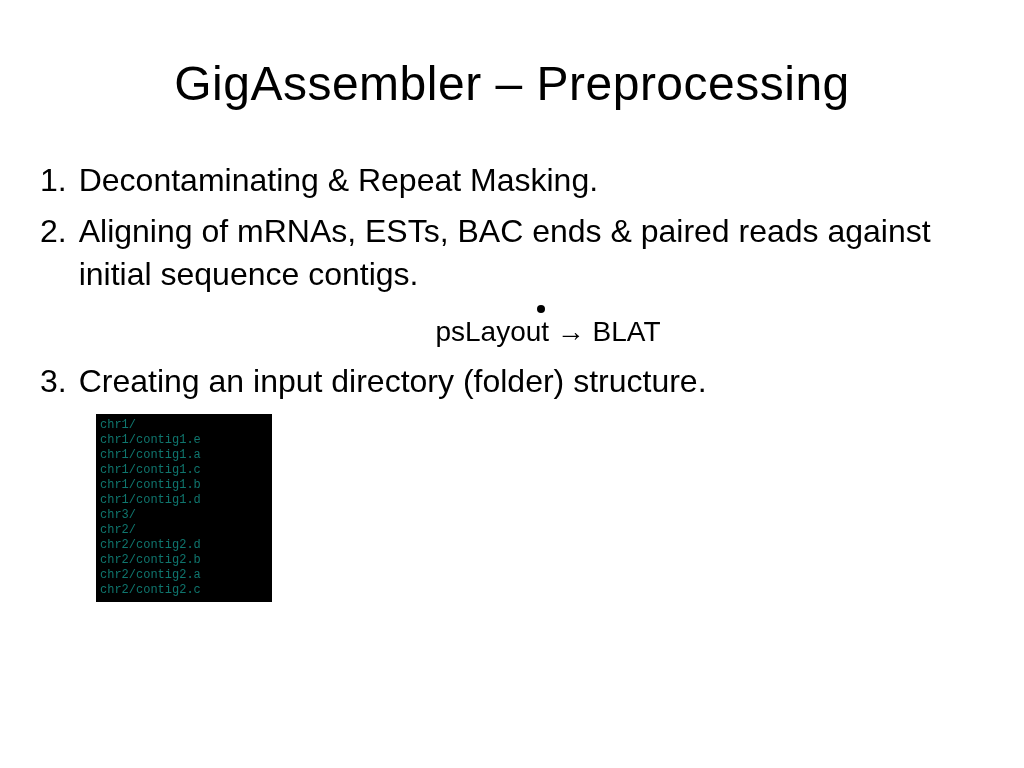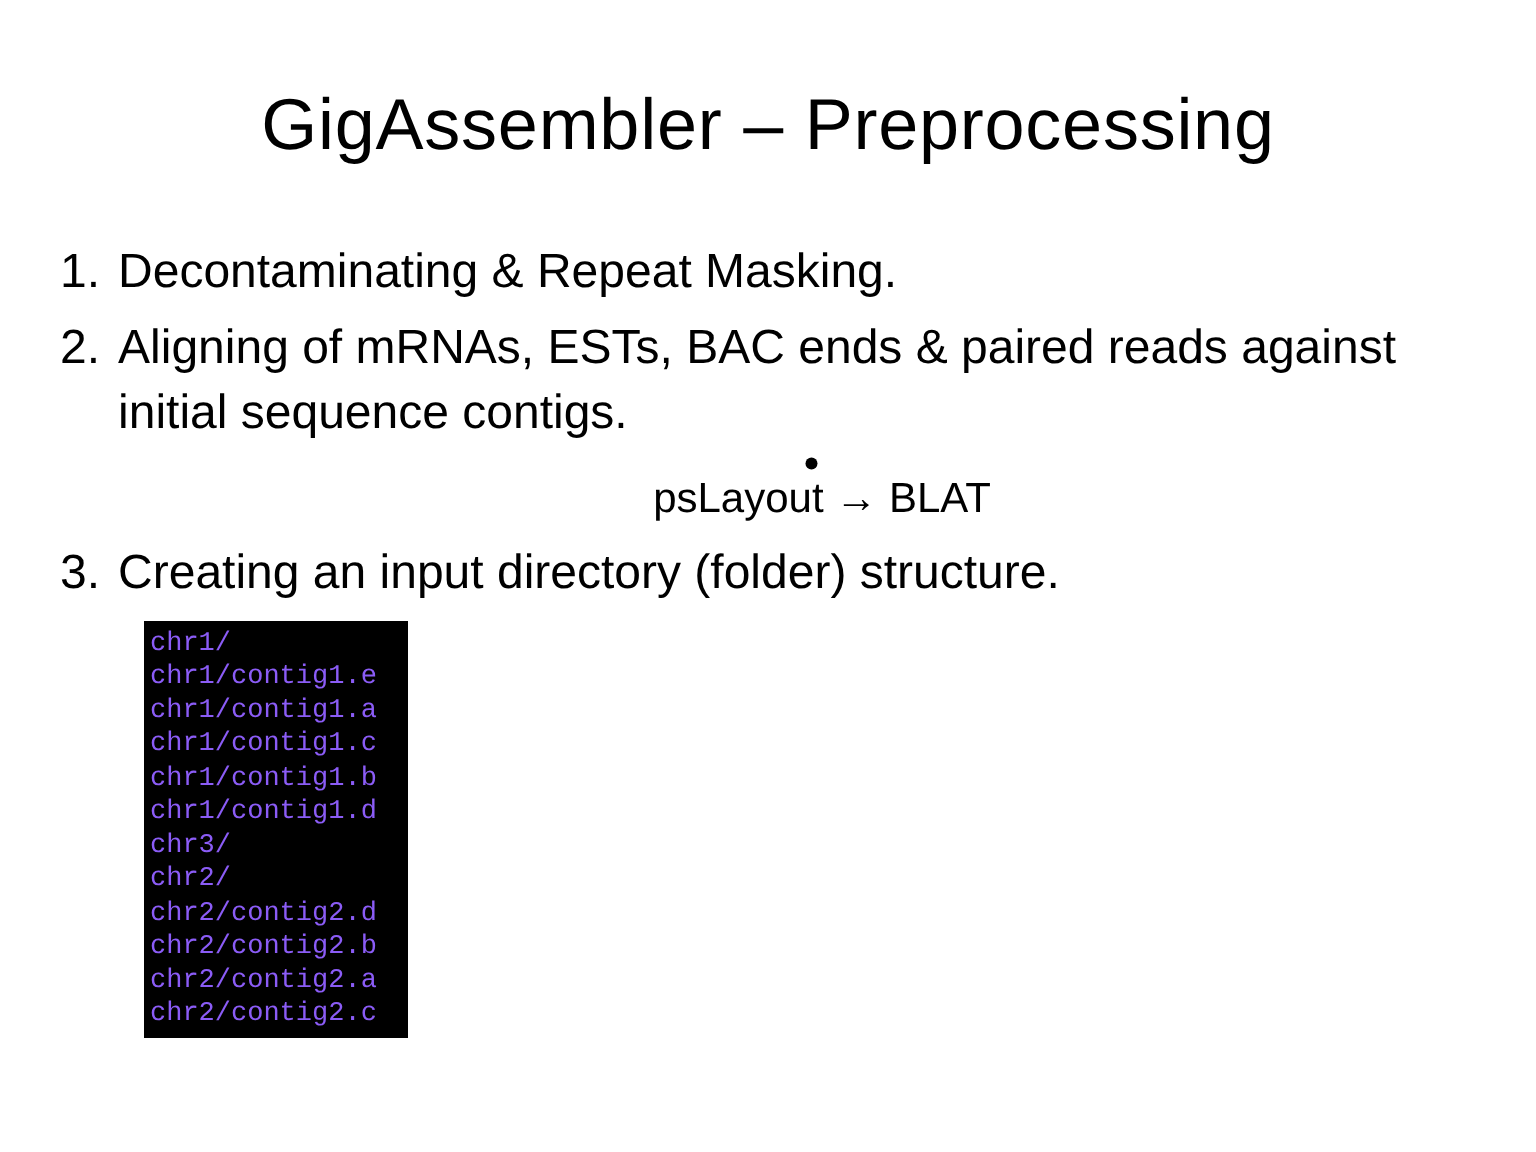--- a/index.html
+++ b/index.html
@@ -50,23 +50,23 @@
     width: 8px;
     height: 8px;
     border-radius: 50%;
     background: #000;
     margin-right: 14px;
     flex: 0 0 auto;
   }
   .terminal {
     margin: 10px 0 0 56px;
     background: #000;
-    color: #8b5cf6;
+    color: #0f766e;
     font-family: "Courier New", Courier, monospace;
-    font-size: 18px;
+    font-size: 12px;
     line-height: 1.25;
     padding: 4px 6px 4px 4px;
     width: 176px;
     box-sizing: border-box;
   }
   .terminal div {
     white-space: pre;
   }
 </style>
 </head>

